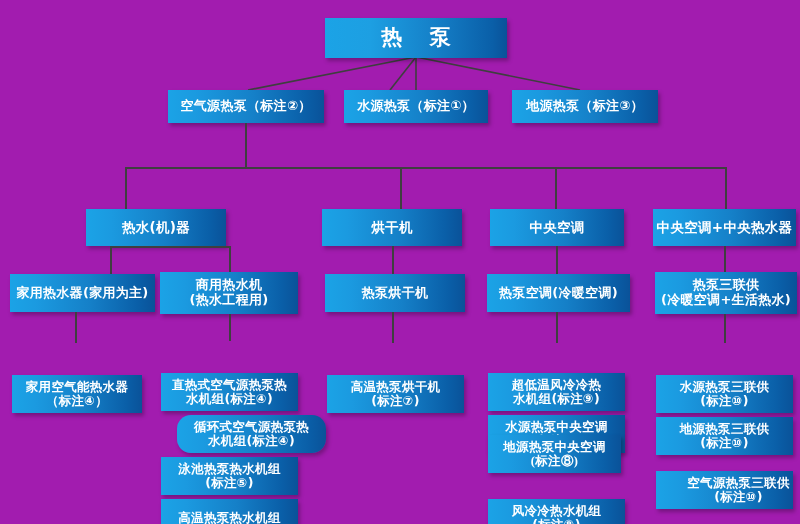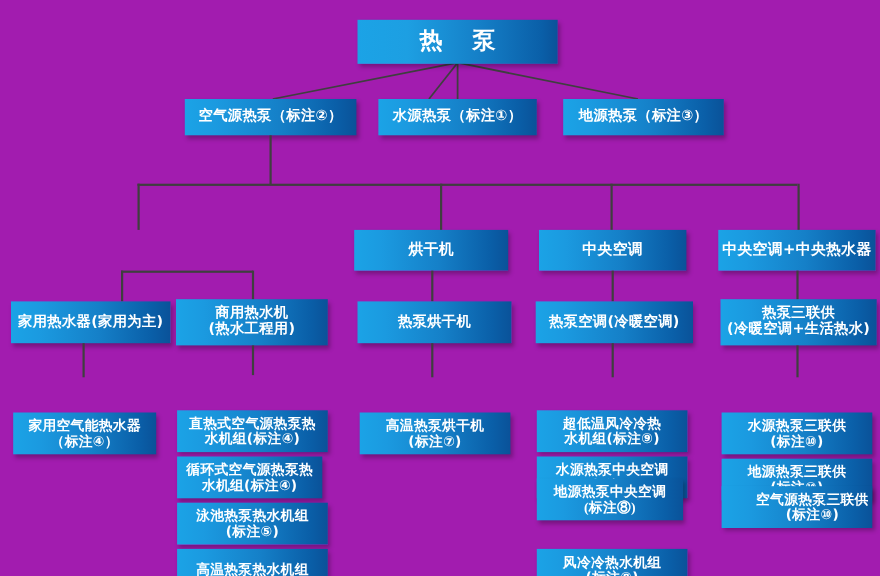--- a/index.html
+++ b/index.html
@@ -79,20 +79,21 @@
   <div class="node lvl2" style="left:512px;top:90px;width:146px;height:33px;">地源热泵（标注③）</div>
 
   <div class="conn v" style="left:245px;top:123px;height:45px;"></div>
   <div class="conn h" style="left:125px;top:167px;width:600px;"></div>
 
   <div class="conn v" style="left:125px;top:167px;height:42px;"></div>
   <div class="conn v" style="left:400px;top:167px;height:42px;"></div>
   <div class="conn v" style="left:555px;top:167px;height:42px;"></div>
   <div class="conn v" style="left:725px;top:167px;height:42px;"></div>
 
+  <div class="node lvl3" style="left:86px;top:209px;width:140px;height:37px;">热水(机)器</div>
   <div class="node lvl3" style="left:322px;top:209px;width:140px;height:37px;">烘干机</div>
   <div class="node lvl3" style="left:490px;top:209px;width:134px;height:37px;">中央空调</div>
   <div class="node lvl3" style="left:653px;top:209px;width:143px;height:37px;">中央空调+中央热水器</div>
 
   <div class="conn v" style="left:110px;top:246px;height:28px;"></div>
   <div class="conn v" style="left:229px;top:246px;height:28px;"></div>
   <div class="conn h" style="left:110px;top:246px;width:120px;"></div>
 
   <div class="conn v" style="left:392px;top:246px;height:28px;"></div>
   <div class="conn v" style="left:556px;top:246px;height:28px;"></div>
@@ -110,21 +111,21 @@
   <div class="conn v" style="left:229px;top:314px;height:27px;"></div>
   <div class="conn v" style="left:392px;top:312px;height:31px;"></div>
   <div class="conn v" style="left:556px;top:312px;height:31px;"></div>
   <div class="conn v" style="left:724px;top:314px;height:29px;"></div>
 
   <div class="node leaf" style="left:12px;top:343px;width:130px;height:38px;">家用空气能热水器
 （标注④）</div>
 
   <div class="node leaf" style="left:161px;top:341px;width:137px;height:38px;">直热式空气源热泵热
 水机组(标注④)</div>
-  <div class="node leaf" style="left:161px;top:383px;width:132px;height:38px;">循环式空气源热泵热
+  <div class="node leaf" style="left:177px;top:383px;width:149px;height:38px;border-radius:14px;">循环式空气源热泵热
 水机组(标注④)</div>
   <div class="node leaf" style="left:161px;top:425px;width:137px;height:38px;">泳池热泵热水机组
 (标注⑤)</div>
   <div class="node leaf" style="left:161px;top:467px;width:137px;height:52px;">高温热泵热水机组
 (标注⑥)</div>
 
   <div class="node leaf" style="left:327px;top:343px;width:137px;height:38px;">高温热泵烘干机
 (标注⑦)</div>
 
   <div class="node leaf" style="left:488px;top:341px;width:137px;height:38px;">超低温风冷冷热
@@ -133,16 +134,16 @@
 (标注⑧)</div>
   <div class="node leaf" style="left:488px;top:403px;width:133px;height:38px;font-family:Liberation Serif, serif;">地源热泵中央空调
 (标注⑧)</div>
   <div class="node leaf" style="left:488px;top:467px;width:137px;height:38px;">风冷冷热水机组
 (标注⑧)</div>
 
   <div class="node leaf" style="left:656px;top:343px;width:137px;height:38px;">水源热泵三联供
 (标注⑩)</div>
   <div class="node leaf" style="left:656px;top:385px;width:137px;height:38px;">地源热泵三联供
 (标注⑩)</div>
-  <div class="node leaf" style="left:656px;top:410px;width:137px;height:38px;padding-left:28px;">空气源热泵三联供
+  <div class="node leaf" style="left:656px;top:439px;width:137px;height:38px;padding-left:28px;">空气源热泵三联供
 (标注⑩)</div>
 
 </div>
 
 </body></html>

